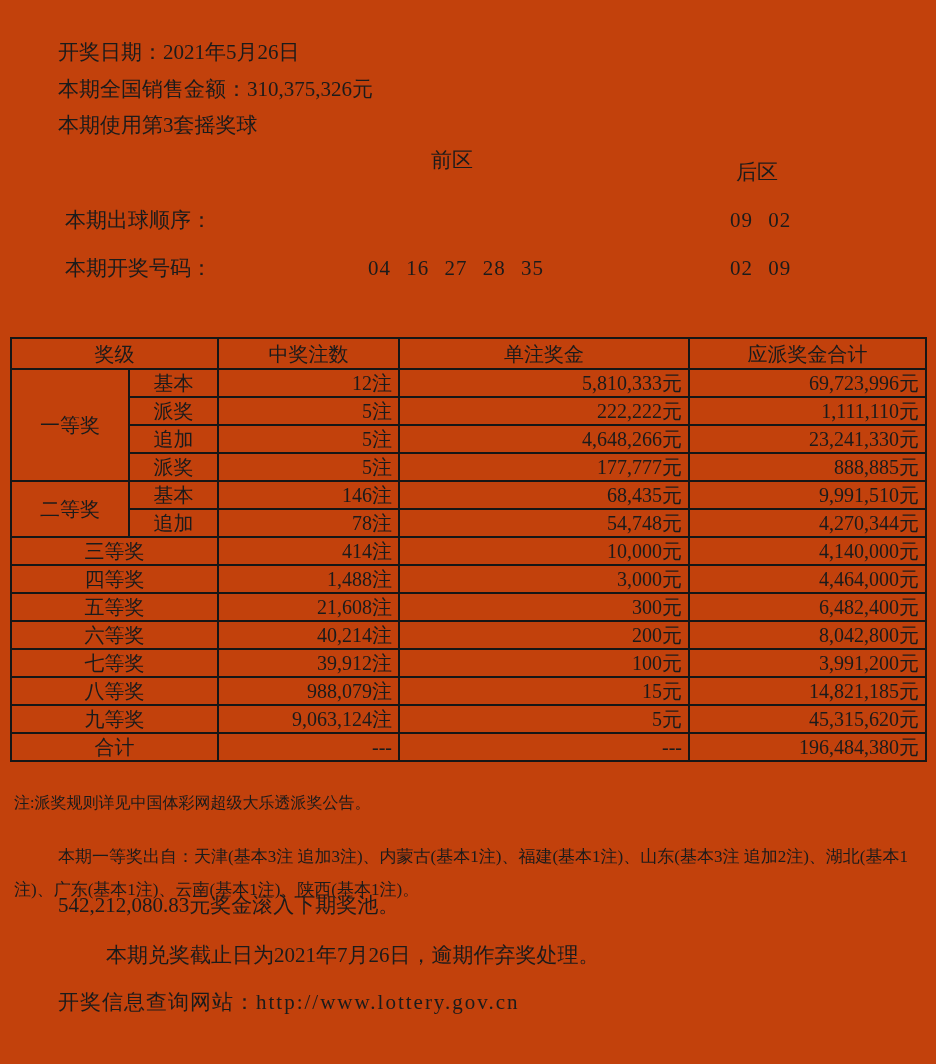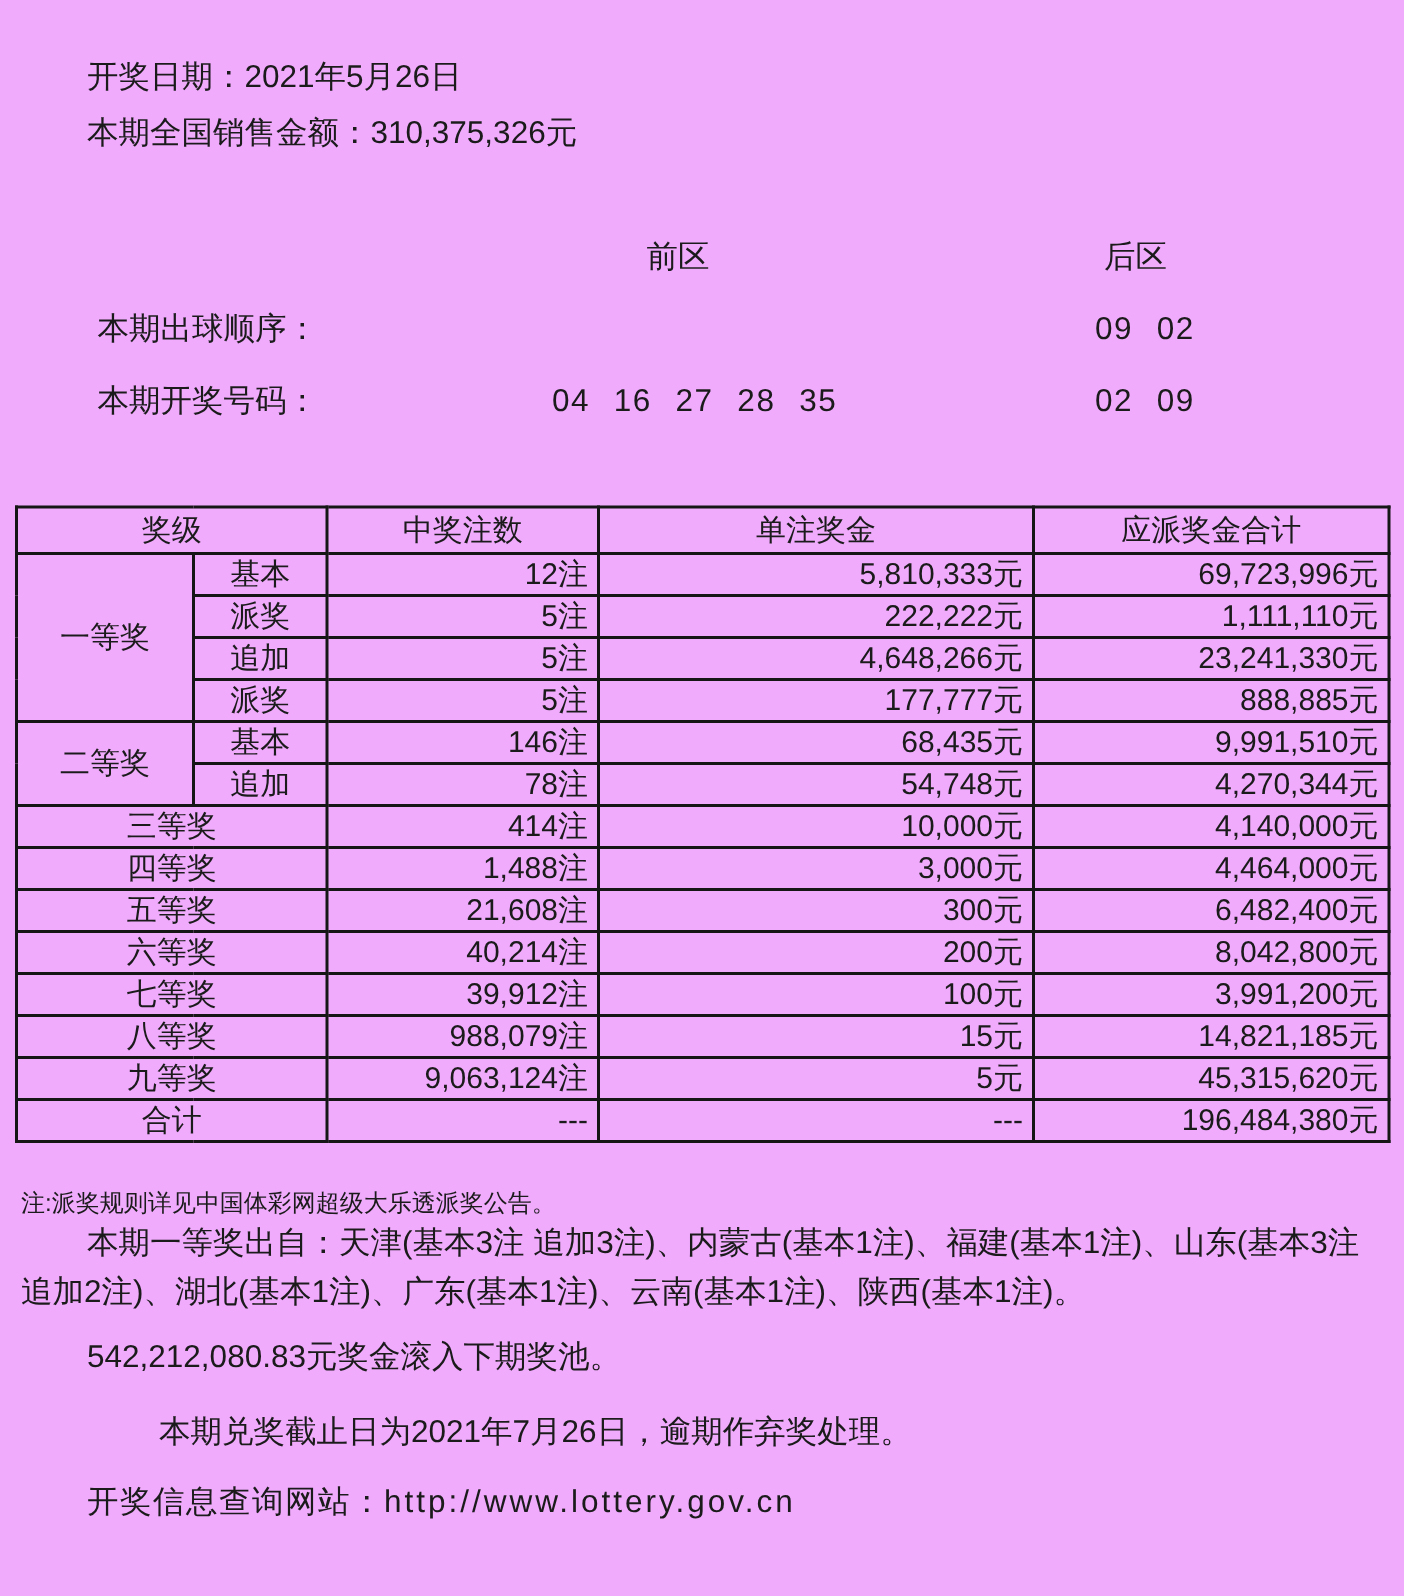--- a/index.html
+++ b/index.html
@@ -1,31 +1,31 @@
 <!DOCTYPE html>
 <html><head>
 <meta charset="utf-8">
 <style>
   html,body { margin:0; padding:0; background:#e8e8e8; }
   .page {
     position:relative; width:936px; height:1064px; margin:0 auto;
-    background:#f0abfc; overflow:hidden;
-    font-family:Liberation Sans, sans-serif;
+    background:#c2410c; overflow:hidden;
+    font-family:Liberation Serif, serif;
     color:#1b1b1b;
   }
   .abs { position:absolute; white-space:nowrap; }
   .t21 { font-size:21px; line-height:24px; }
   .t16 { font-size:16px; line-height:19px; }
   .nums { font-size:21px; word-spacing:9px; letter-spacing:1px; }
 
   .info-line1 { top:40px;  left:58px; }
   .info-line2 { top:77px;  left:58px; }
   .info-line3 { top:113px; left:58px; }
 
-  .zone-front { top:160px; left:431px; }
+  .zone-front { top:148px; left:431px; }
   .zone-back  { top:160px; left:736px; }
 
   .order-label  { top:208px; left:65px; }
   .order-front  { top:208px; left:368px; }
   .order-back   { top:208px; left:730px; }
   .result-label { top:256px; left:65px; }
   .result-front { top:256px; left:368px; }
   .result-back  { top:256px; left:730px; }
 
   .section-title { top:302px; left:0; width:936px; text-align:center; letter-spacing:2px; }
@@ -39,36 +39,37 @@
     font-size:20px; line-height:22px; padding:0; overflow:hidden;
   }
   .prize-table thead tr { height:31px; }
   .prize-table tbody tr { height:28px; }
   .prize-table th { text-align:center; }
   .c-center { text-align:center;border-radius:11px; }
   .c-num { text-align:right; padding-right:6px !important;margin-left:40px; }
 
   .note-line { top:793px; left:14px; }
   .winners-para {
-    position:absolute; top:812px; left:14px; width:912px;
-    font-size:21px; line-height:33px; text-indent:44px;
+    position:absolute; top:840px; left:14px; width:912px;
+    font-size:17px; line-height:33px; text-indent:44px;
     word-break:break-all; white-space:normal;
   }
   .rollover-line { top:893px; left:58px; }
   .deadline-line { top:943px; left:58px;margin-left:48px; }
   .website-line  { top:990px; left:58px; letter-spacing:1px; }
   .url-text { letter-spacing:2px; }
 </style>
 </head>
 <body>
 
 <div class="page">
 
   <div class="abs t21 info-line1">开奖日期：2021年5月26日</div>
   <div class="abs t21 info-line2">本期全国销售金额：310,375,326元</div>
+  <div class="abs t21 info-line3">本期使用第3套摇奖球</div>
 
   <div class="abs t21 zone-front">前区</div>
   <div class="abs t21 zone-back">后区</div>
 
   <div class="abs t21 order-label">本期出球顺序：</div>
   <div class="abs nums order-back">09 02</div>
 
   <div class="abs t21 result-label">本期开奖号码：</div>
   <div class="abs nums result-front">04 16 27 28 35</div>
   <div class="abs nums result-back">02 09</div>

